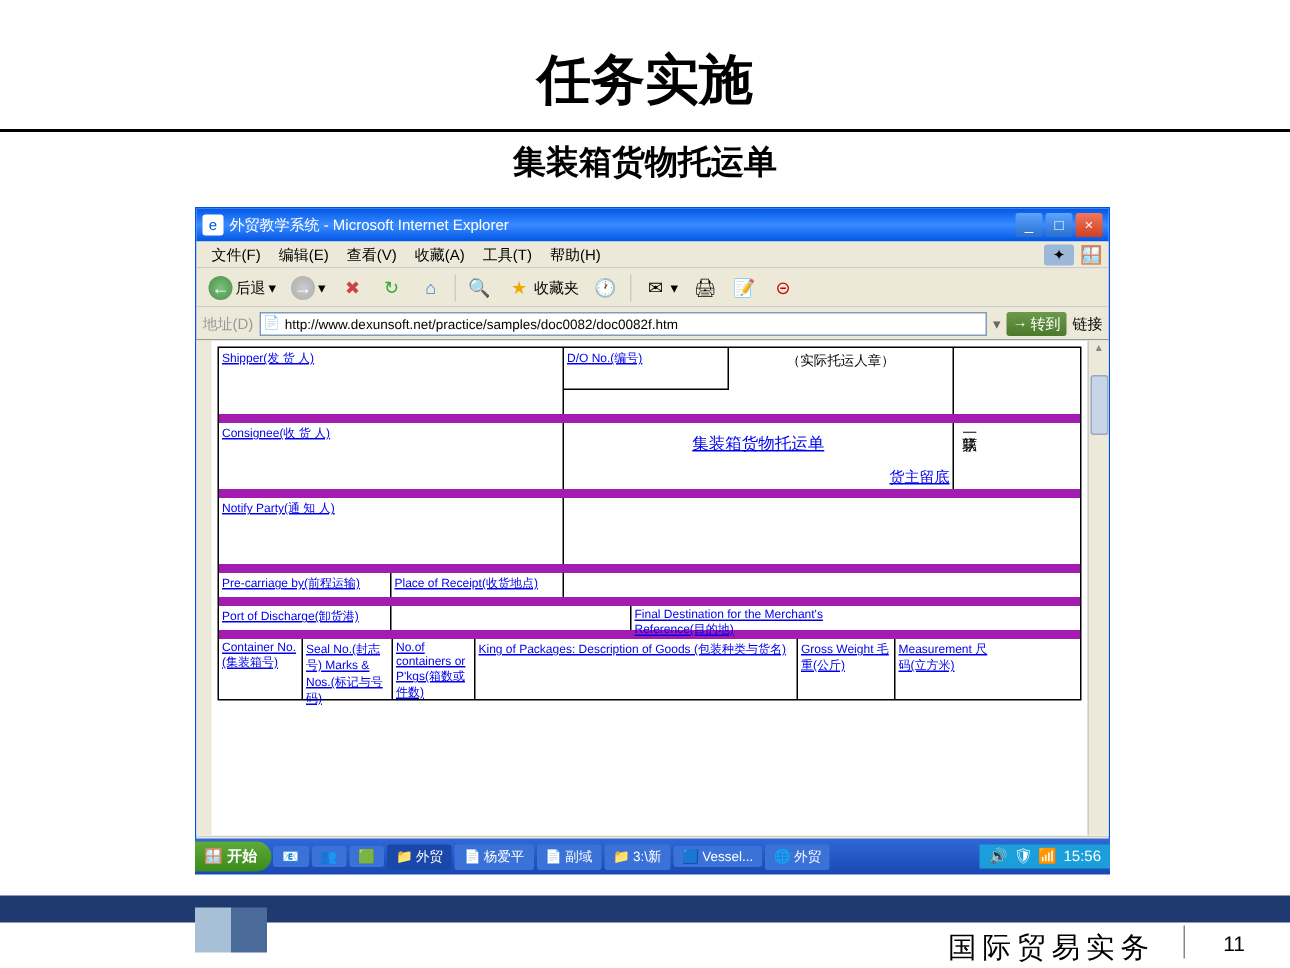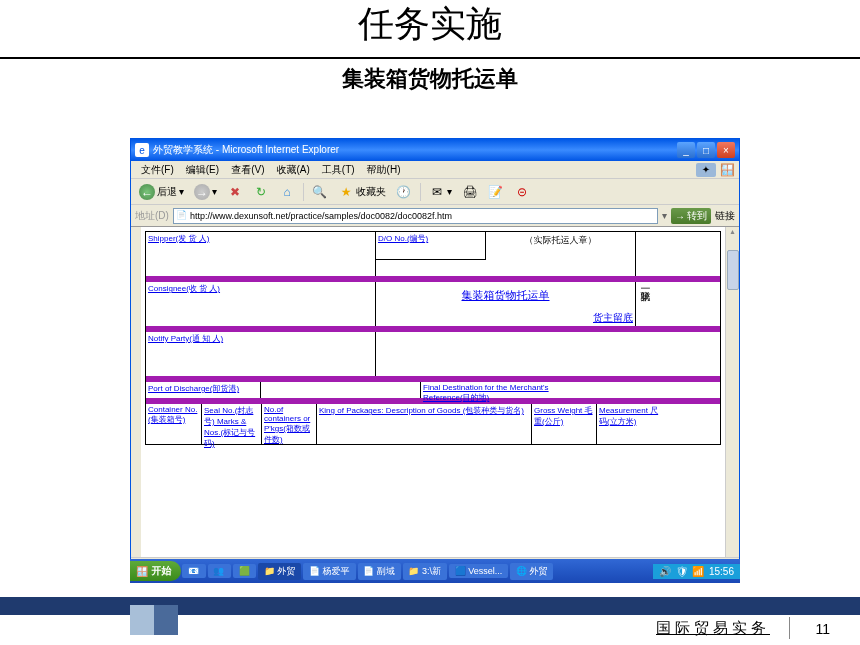--- a/index.html
+++ b/index.html
@@ -1,18 +1,18 @@
 <!DOCTYPE html>
 <html><head>
   <meta charset="utf-8">
   <style>
     * { margin: 0; padding: 0; box-sizing: border-box; }
     body { font-family: "Microsoft YaHei", SimSun, sans-serif; width: 860px; height: 645px; background: #fff; overflow: hidden; position: relative; }
     
-    .slide-title { text-align: center; font-size: 36px; font-weight: normal; font-family: KaiTi, STKaiti, serif; padding: 0 0 8px; border-radius: 31px; }
+    .slide-title { text-align: center; font-size: 36px; font-weight: bold; font-family: KaiTi, STKaiti, serif; padding: 29px 0 8px; border-radius: 31px; }
     .slide-subtitle { text-align: center; font-size: 22px; font-weight: bold; font-family: KaiTi, STKaiti, serif; padding: 5px 0; }
     .hr-line { border-top: 2px solid #000; margin: 0; }
     
     .browser-window { position: absolute; left: 130px; top: 138px; width: 610px; height: 430px; border: 1px solid #0054E3; background: #fff; }
     
     .titlebar { background: linear-gradient(to bottom, #0058E6, #3A8BFF, #0054E3); height: 22px; display: flex; align-items: center; padding: 0 4px; color: #fff; font-size: 10px; }
     .titlebar-icon { width: 14px; height: 14px; background: #fff; border-radius: 2px; margin-right: 4px; display: flex; align-items: center; justify-content: center; color: #0054E3; font-size: 10px; }
     .titlebar-text { flex: 1; }
     .titlebar-btns { display: flex; gap: 2px; }
     .titlebar-btn { width: 18px; height: 16px; border-radius: 2px; display: flex; align-items: center; justify-content: center; font-size: 10px; color: #fff; cursor: pointer; }
@@ -61,21 +61,21 @@
     .start-btn { background: linear-gradient(to bottom, #5EAA3A, #3A8A1A); color: #fff; padding: 3px 10px 3px 6px; border-radius: 0 10px 10px 0; font-weight: bold; display: flex; align-items: center; gap: 3px; cursor: pointer; }
     .task-item { background: #3A72D8; color: #fff; margin: 2px 1px; padding: 2px 6px; border-radius: 2px; font-size: 9px; cursor: pointer; display: flex; align-items: center; gap: 2px; }
     .task-active { background: #1A48A8; }
     .tray { margin-left: auto; background: #1A9FDB; padding: 2px 6px; color: #fff; display: flex; align-items: center; gap: 4px; }
     
     .slide-footer { position: absolute; bottom: 0; left: 0; right: 0; height: 48px; }
     .footer-bar { height: 18px; background: #1F3A6E; }
     .footer-blocks { position: absolute; left: 130px; top: 8px; display: flex; }
     .fb1 { width: 24px; height: 30px; background: #A8BFD8; }
     .fb2 { width: 24px; height: 30px; background: #4A6A9A; }
-    .footer-text { position: absolute; right: 90px; top: 22px; font-size: 15px; font-family: KaiTi, serif; letter-spacing: 4px; text-decoration: underline; }
+    .footer-text { position: absolute; right: 90px; top: 22px; font-size: 19px; font-family: KaiTi, serif; letter-spacing: 4px; }
     .footer-sep { position: absolute; right: 70px; top: 20px; width: 1px; height: 22px; background: #888; }
     .footer-num { position: absolute; right: 30px; top: 24px; font-size: 14px; }
   </style>
 </head>
 <body>
 
 <div class="slide-title">任务实施</div>
 <div class="hr-line"></div>
 <div class="slide-subtitle">集装箱货物托运单</div>
 
@@ -164,20 +164,25 @@
             <div class="doc-title">集装箱货物托运单</div>
             <div class="doc-subtitle" style="margin-top:8px">货主留底</div>
           </div>
           <div class="form-cell" style="width:30px">
               <div class="vert-text">第一联</div>
             </div>
         </div>
         <div class="form-row" style="height:50px">
           <div class="form-cell" style="width:230px"><span class="label-link">Notify Party(通 知 人)</span></div>
           <div class="form-cell" style="width:290px"></div>
+        </div>
+        <div class="form-row" style="height:22px">
+          <div class="form-cell" style="width:115px"><span class="label-link">Pre-carriage by(前程运输)</span></div>
+          <div class="form-cell" style="width:115px"><span class="label-link">Place of Receipt(收货地点)</span></div>
+          <div class="form-cell" style="width:290px;border-top:none"></div>
         </div>
         <div class="form-row" style="height:22px">
           <div class="form-cell" style="width:115px"><span class="label-link">Port of Discharge(卸货港)</span></div>
           <div class="form-cell" style="width:160px"></div>
           <div class="form-cell" style="width:130px"><span class="label-link">Final Destination for the Merchant's Reference(目的地)</span></div>
         </div>
         <div class="form-row" style="height:40px">
           <div class="form-cell" style="width:56px"><span class="label-link">Container No.(集装箱号)</span></div>
           <div class="form-cell" style="width:60px"><span class="label-link">Seal No.(封志号) Marks &amp; Nos.(标记与号码)</span></div>
           <div class="form-cell" style="width:55px"><span class="label-link">No.of containers or P'kgs(箱数或件数)</span></div>

